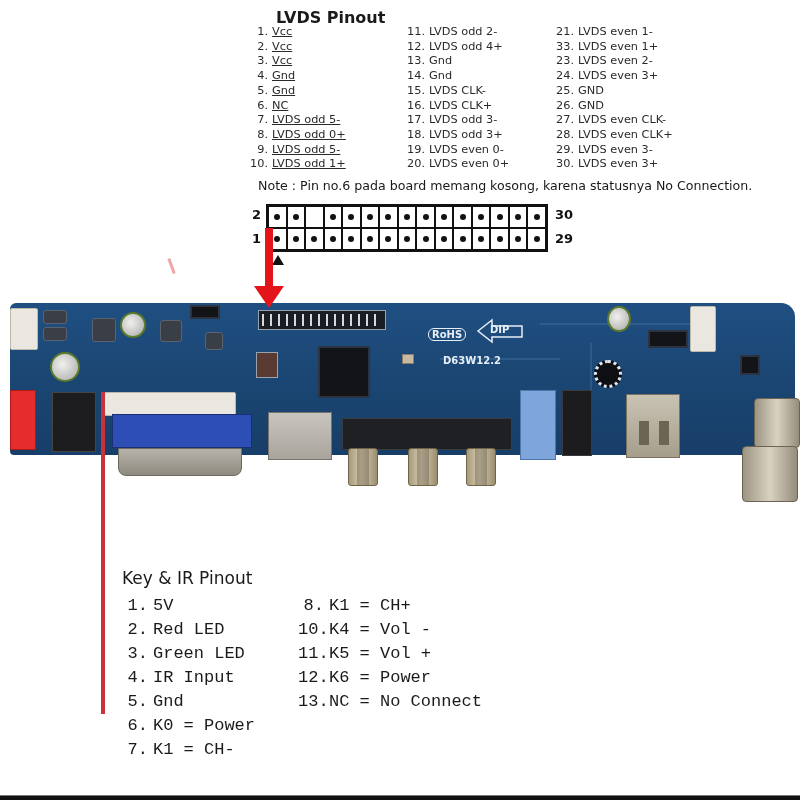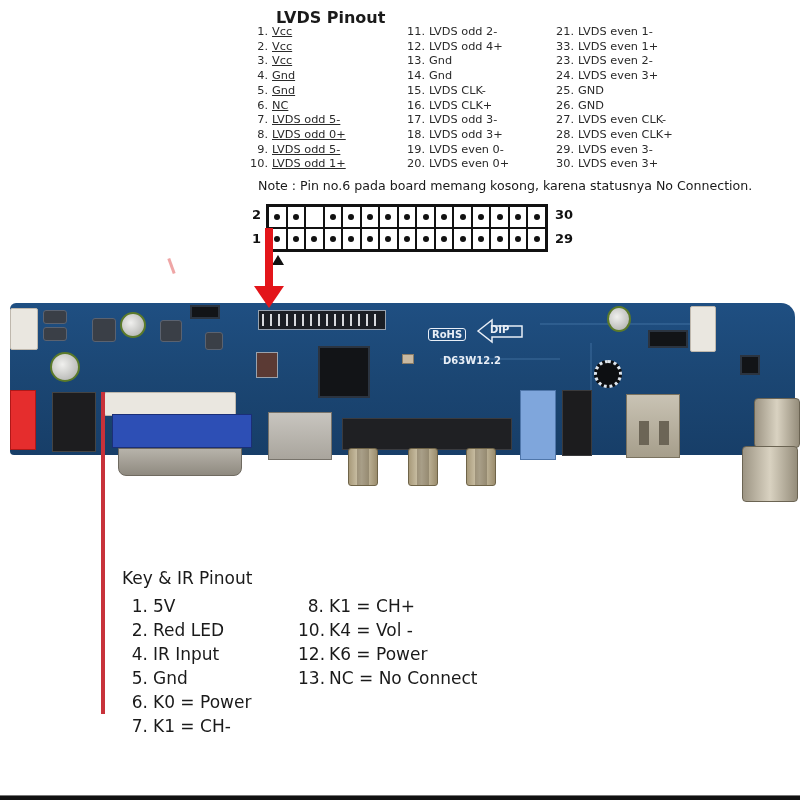--- a/index.html
+++ b/index.html
@@ -57,21 +57,21 @@
     .ind { background: #3a3f47; border: 1px solid #5a6270; border-radius: 3px; }
     .led-ring { border-radius: 50%; background: #0d0f12; border: 3px dotted #dfe6ee; }
     .coax { background: linear-gradient(90deg, #9d9584, #d9d2c1 50%, #958d7b); border: 1px solid #6b6453; border-radius: 4px; }
 
     
     .red-line { position: absolute; left: 101px; top: 392px; width: 4px; height: 322px; background: #c8323a; }
 
     
     .key-title { position: absolute; left: 122px; top: 568px; font-size: 17px; color: #1a1a1a; }
     .key-col { position: absolute; top: 594px; font-size: 17px; line-height: 24px; color: #1a1a1a; }
-    .key-col div { white-space: pre; }
+    .key-col div { white-space: pre; font-family: Liberation Mono, monospace; }
     .kcol1 { left: 122px; }
     .kcol2 { left: 298px; }
     .knum { display: inline-block; text-align: right; width: 26px; margin-right: 5px; }
 
     .bottom-rule { position: absolute; left: 0; right: 0; top: 795px; height: 5px; background: #111; border-top: 1px solid #777; }
   </style>
 </head>
 <body>
 
 <div class="lvds-title">LVDS Pinout</div>
@@ -166,21 +166,21 @@
 <div class="comp cap cap-silver" style="left:120px; top:312px; width:26px; height:26px;"></div>
 <div class="comp cap cap-silver" style="left:50px; top:352px; width:30px; height:30px;"></div>
 <div class="comp ind" style="left:160px; top:320px; width:22px; height:22px;"></div>
 <div class="comp ind cap" style="left:205px; top:332px; width:18px; height:18px;"></div>
 <div class="comp chip-black" style="left:190px; top:305px; width:30px; height:14px;"></div>
 <div class="lvds-header"></div>
 <div class="comp" style="left:256px; top:352px; width:22px; height:26px; background:#5b3a34; border:1px solid #9aa2ad;"></div>
 <div class="comp chip-black" style="left:318px; top:346px; width:52px; height:52px;"></div>
 <div class="comp" style="left:402px; top:354px; width:12px; height:10px; background:#c8b9a2; border:1px solid #8a7c66;"></div>
 
-<div class="silk rohs" style="left:428px; top:328px;">RoHS</div>
+<div class="silk rohs" style="left:428px; top:328px;border-radius:6px;">RoHS</div>
 <div class="silk" style="left:476px; top:318px; width:48px; height:26px;">
   <svg width="48" height="26" viewBox="0 0 48 26">
       <path d="M2 13 L16 2 L16 8 L46 8 L46 19 L16 19 L16 24 Z" fill="none" stroke="#e8eef6" stroke-width="1.5"></path>
     </svg>
 </div>
 <div class="silk" style="left:490px; top:324px;">DIP</div>
 <div class="silk" style="left:443px; top:355px; font-size:10px;">D63W12.2</div>
 
 <div class="comp cap cap-silver" style="left:607px; top:306px; width:24px; height:26px;"></div>
 <div class="comp chip-black" style="left:648px; top:330px; width:40px; height:18px;"></div>
@@ -209,25 +209,27 @@
 
 <div class="arrow-shaft"></div>
 <div class="arrow-head"></div>
 
 <div class="red-line"></div>
 
 <div class="key-title">Key &amp; IR Pinout</div>
 <div class="key-col kcol1">
     <div><span class="knum">1.</span><span>5V</span></div>
     <div><span class="knum">2.</span><span>Red LED</span></div>
+    <div><span class="knum">3.</span><span>Green LED</span></div>
     <div><span class="knum">4.</span><span>IR Input</span></div>
     <div><span class="knum">5.</span><span>Gnd</span></div>
     <div><span class="knum">6.</span><span>K0 = Power</span></div>
     <div><span class="knum">7.</span><span>K1 = CH-</span></div>
   </div>
 <div class="key-col kcol2">
     <div><span class="knum">8.</span><span>K1 = CH+</span></div>
     <div><span class="knum">10.</span><span>K4 = Vol -</span></div>
+    <div><span class="knum">11.</span><span>K5 = Vol +</span></div>
     <div><span class="knum">12.</span><span>K6 = Power</span></div>
     <div><span class="knum">13.</span><span>NC = No Connect</span></div>
   </div>
 
 <div class="bottom-rule"></div>
 
 </body></html>

